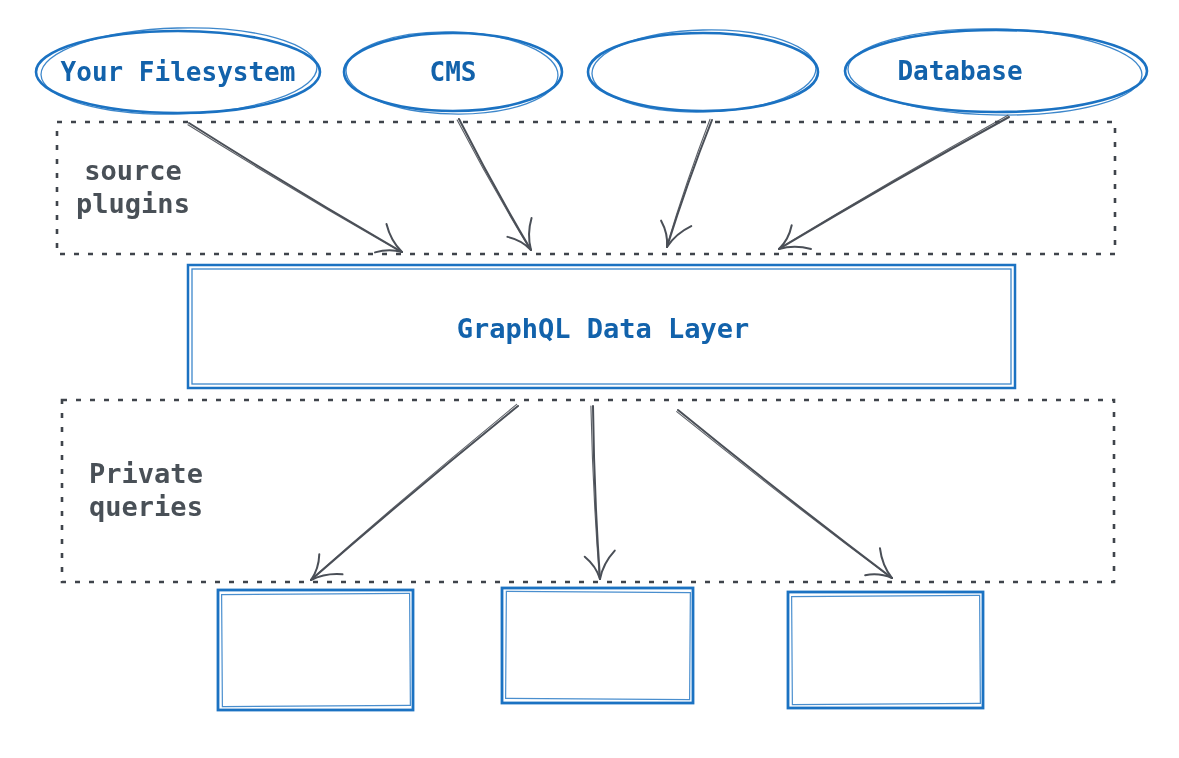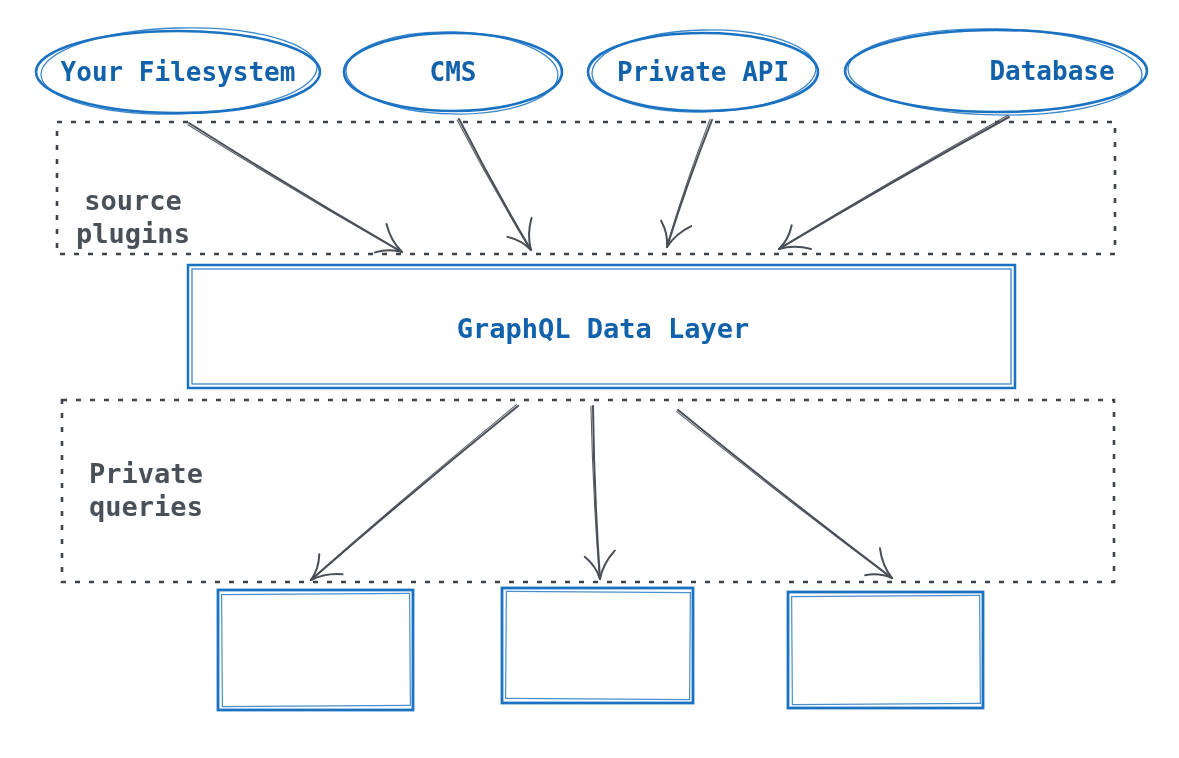--- a/index.html
+++ b/index.html
@@ -136,22 +136,21 @@
           <path d="M 678 410 Q 783.4562578933076 495.9664333978106 892 578" stroke-width="2"></path>
           <path d="M 676.7032566303784 411.6518040541609 Q 782.6535119978275 496.9889787646721 891.6912515786615 578.3932866795622" stroke-width="1.1" opacity="0.9"></path>
           <path d="M 892 578 Q 882.0486811876482 565.471183060842 879.9749910091494 548.3453349577177" stroke-width="2"></path>
           <path d="M 892 578 Q 879.6380847001017 572.5747764914116 865.1502793325425 575.1552680127114" stroke-width="2"></path>
         </g>
       </g>
   </svg>
 
   <div class="label blue-text fs26" style="left:178px; top:72px;">Your Filesystem</div>
   <div class="label blue-text fs26" style="left:453px; top:72px;">CMS</div>
-  <div class="label blue-text fs26" style="left:703px; top:72px;">Private API</div>
-  <div class="label blue-text fs26" style="left:1052px; top:71px;text-align:center;">Database</div>
+  <div class="label blue-text fs26" style="left:960px; top:71px;text-align:center;">Database</div>
 
-  <div class="label wrap gray-text fs27" style="left:133px; top:187px; width:176px;margin-top:30px;">source plugins</div>
+  <div class="label wrap gray-text fs27" style="left:133px; top:187px; width:176px;">source plugins</div>
 
   <div class="label blue-text fs27" style="left:603px; top:328px;">GraphQL Data Layer</div>
 
   <div class="label wrap gray-text fs27" style="left:146px; top:490px; width:176px;">Private queries</div>
 
 </div>
 
 </body></html>

